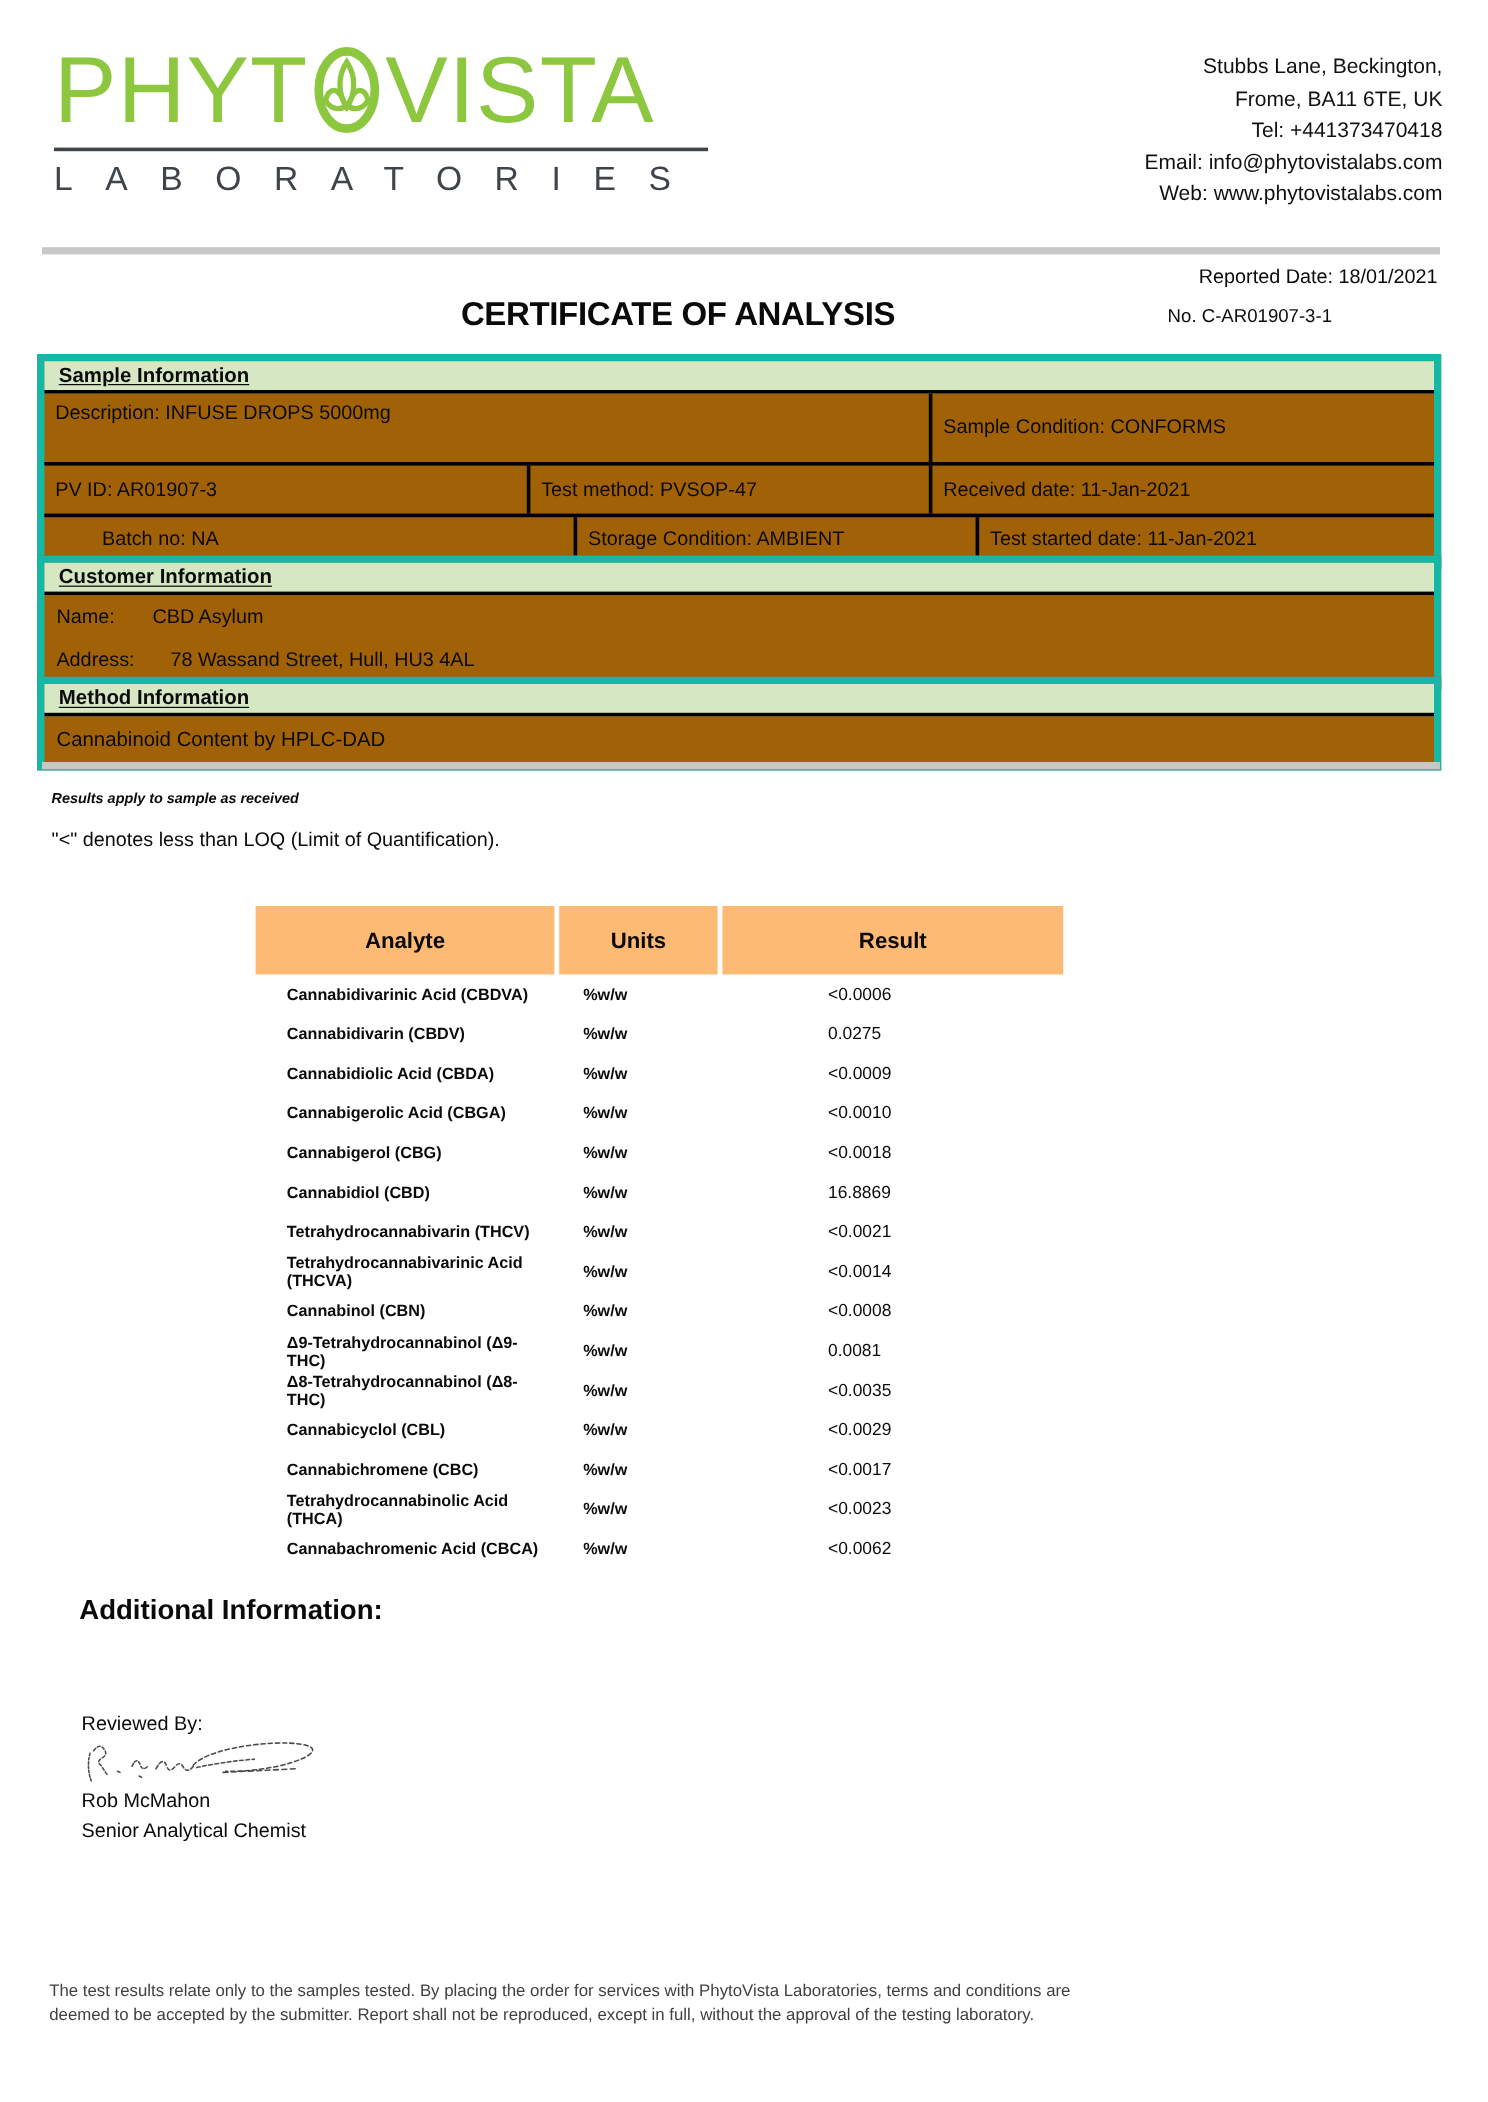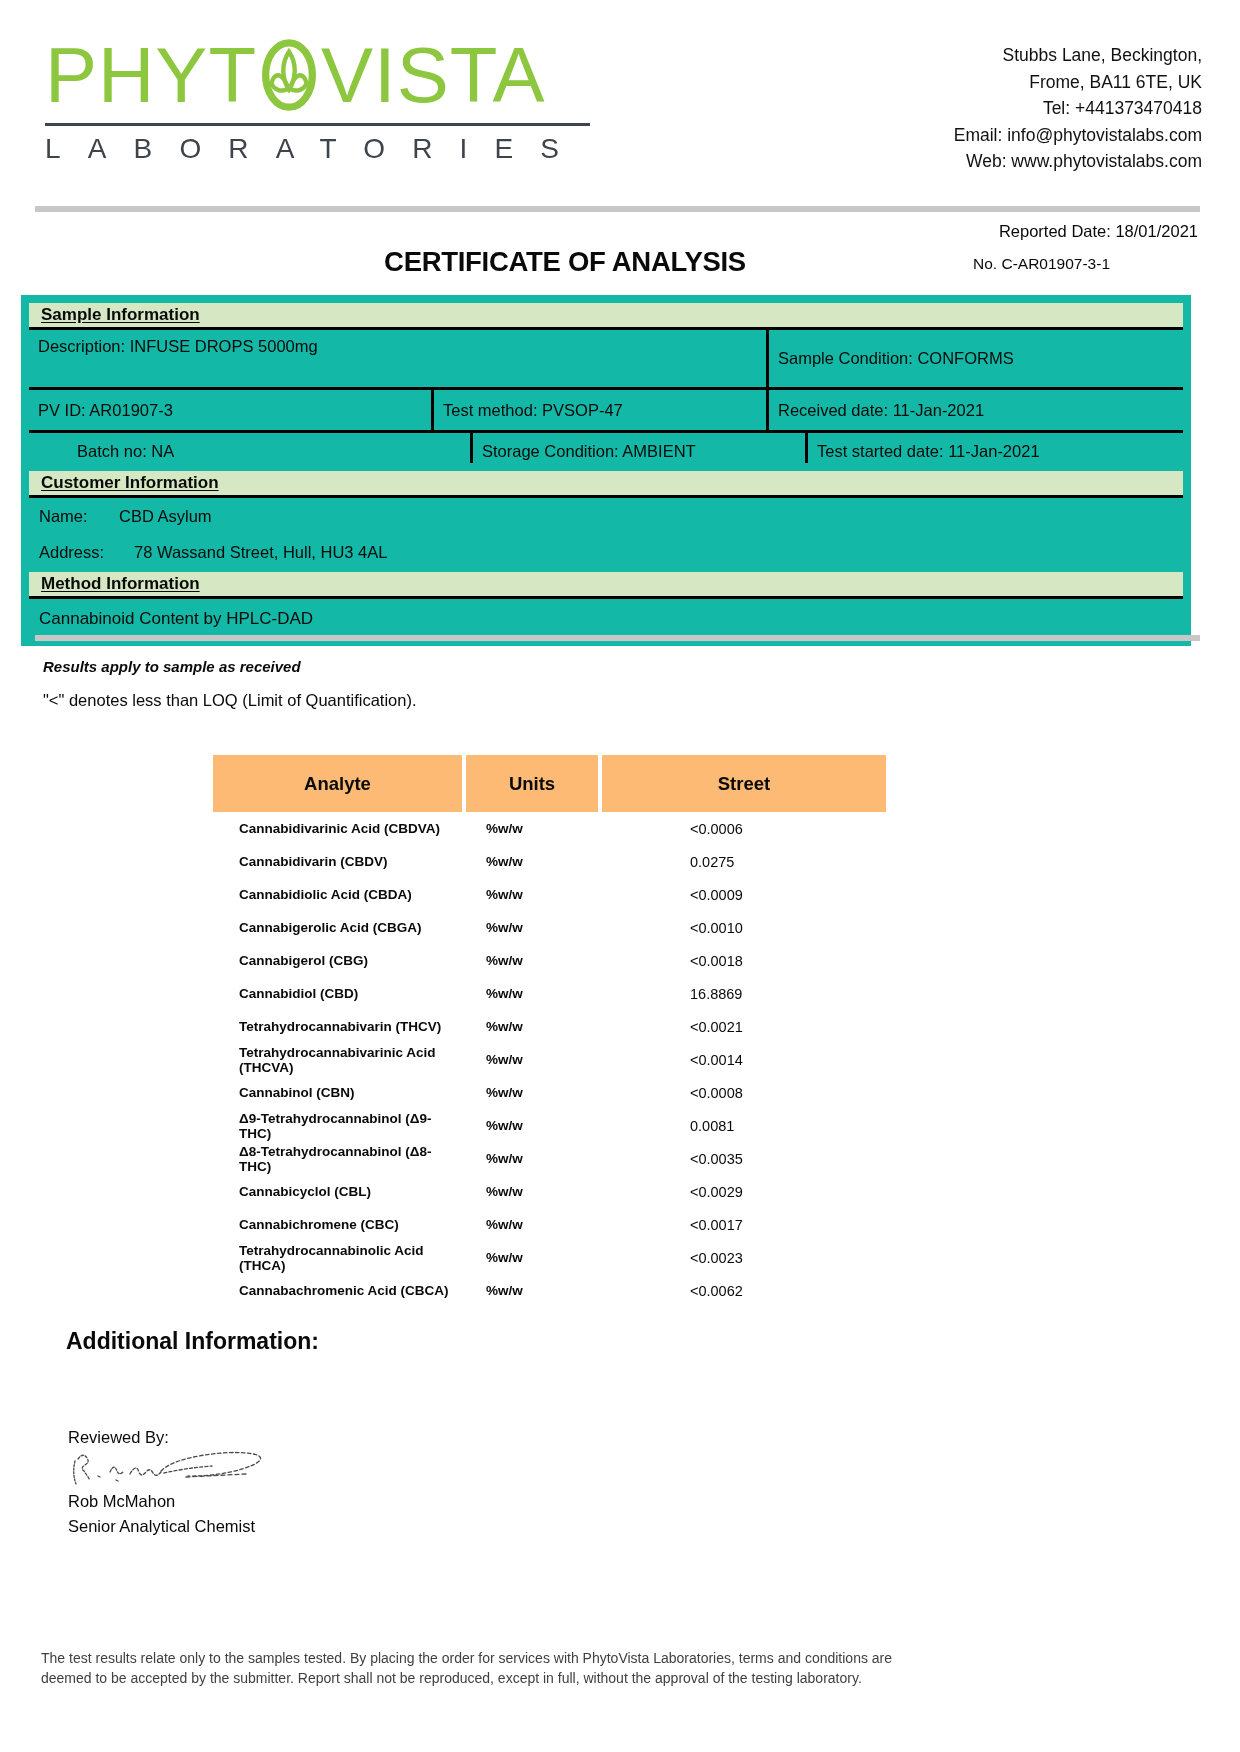--- a/index.html
+++ b/index.html
@@ -16,42 +16,42 @@
   .contact-block{position:absolute;right:38px;top:42px;text-align:right;font-size:17.5px;line-height:1.52;color:#111;}
   .bar-gray{position:absolute;left:35px;width:1165px;height:6px;background:#c7c7c7;}
   .bar-top{top:206px;}
   .bar-mid{top:635px;}
   
   .reported-date{position:absolute;right:42px;top:222px;font-size:16.5px;}
   .page-title{position:absolute;left:0;top:246px;width:1240px;text-align:center;transform:translateX(-55px);
     font-size:27.5px;font-weight:700;letter-spacing:-0.3px;}
   .cert-no{position:absolute;right:130px;top:255px;font-size:15.5px;}
   
-  .info-table{position:absolute;left:21px;width:1170px;border:8px solid #14b8a6;box-sizing:border-box;background:#14b8a6;}
+  .info-table{position:absolute;left:31px;width:1170px;border:6px solid #14b8a6;box-sizing:border-box;background:#a16207;}
   .sample-table{top:295px;}
   .customer-table{top:463px;}
   .method-table{top:564px;}
   .sec-bar{background:#d6e7c3;border-bottom:3px solid #000;padding:1px 12px;height:22px;display:flex;align-items:center;box-sizing:content-box;}
   .sec-title{font-weight:700;font-size:17px;text-decoration:underline;text-underline-offset:2px;}
   .irow{display:grid;box-sizing:border-box;}
   .icell{box-sizing:border-box;font-size:16.5px;padding:7px 9px;}
   .desc-row{grid-template-columns:737px 1fr;height:60px;border-bottom:3px solid #000;}
   .desc-row .cond{border-left:3px solid #000;display:flex;align-items:center;}
   .trio{grid-template-columns:402px 335px 1fr;height:40px;}
   .trio + .trio{border-top:3px solid #000;padding-left:39px;}
   .trio .icell{display:flex;align-items:center;padding-top:0;padding-bottom:0;}
   .trio .icell + .icell{border-left:3px solid #000;}
   .cust-body{height:73px;padding:9px 10px;box-sizing:border-box;font-size:16.5px;}
   .cust-line{white-space:nowrap;}
   .cust-line.addr{margin-top:17px;}
   .cust-label-name{display:inline-block;min-width:80px;}
   .cust-label-addr{display:inline-block;min-width:95px;}
   .method-body{height:39px;padding:8px 10px;box-sizing:border-box;font-size:17px;display:flex;align-items:center;}
   
-  .note1{position:absolute;left:43px;top:658px;font-size:15px;font-weight:700;font-style:italic;}
+  .note1{position:absolute;left:43px;top:658px;font-size:12px;font-weight:700;font-style:italic;}
   .note2{position:absolute;left:43px;top:691px;font-size:16.5px;}
   
   .results{position:absolute;left:213px;top:755px;width:673px;}
   .rhead{display:grid;grid-template-columns:249px 132px 1fr;gap:4px;}
   .rhcell{background:#fdba74;height:57px;display:flex;align-items:center;justify-content:center;
     font-size:18.5px;font-weight:700;}
   .rrow{display:grid;grid-template-columns:249px 132px 1fr;height:33px;align-items:center;}
   .rcell{box-sizing:border-box;}
   .c-analyte{font-size:13.5px;font-weight:700;padding-left:26px;}
   .c-units{font-size:13.5px;font-weight:700;padding-left:24px;}
@@ -141,21 +141,21 @@
 
   <div class="bar-gray bar-mid"></div>
 
   <div class="note1">Results apply to sample as received</div>
   <div class="note2">"&lt;" denotes less than LOQ (Limit of Quantification).</div>
 
   <div class="results">
     <div class="rhead">
       <div class="rhcell">Analyte</div>
       <div class="rhcell">Units</div>
-      <div class="rhcell">Street</div>
+      <div class="rhcell">Result</div>
     </div>
     <div>
     <div class="rrow">
       <div class="rcell c-analyte">Cannabidivarinic Acid (CBDVA)</div>
       <div class="rcell c-units">%w/w</div>
       <div class="rcell c-result">&lt;0.0006</div>
     </div>
 
     <div class="rrow">
       <div class="rcell c-analyte">Cannabidivarin (CBDV)</div>

